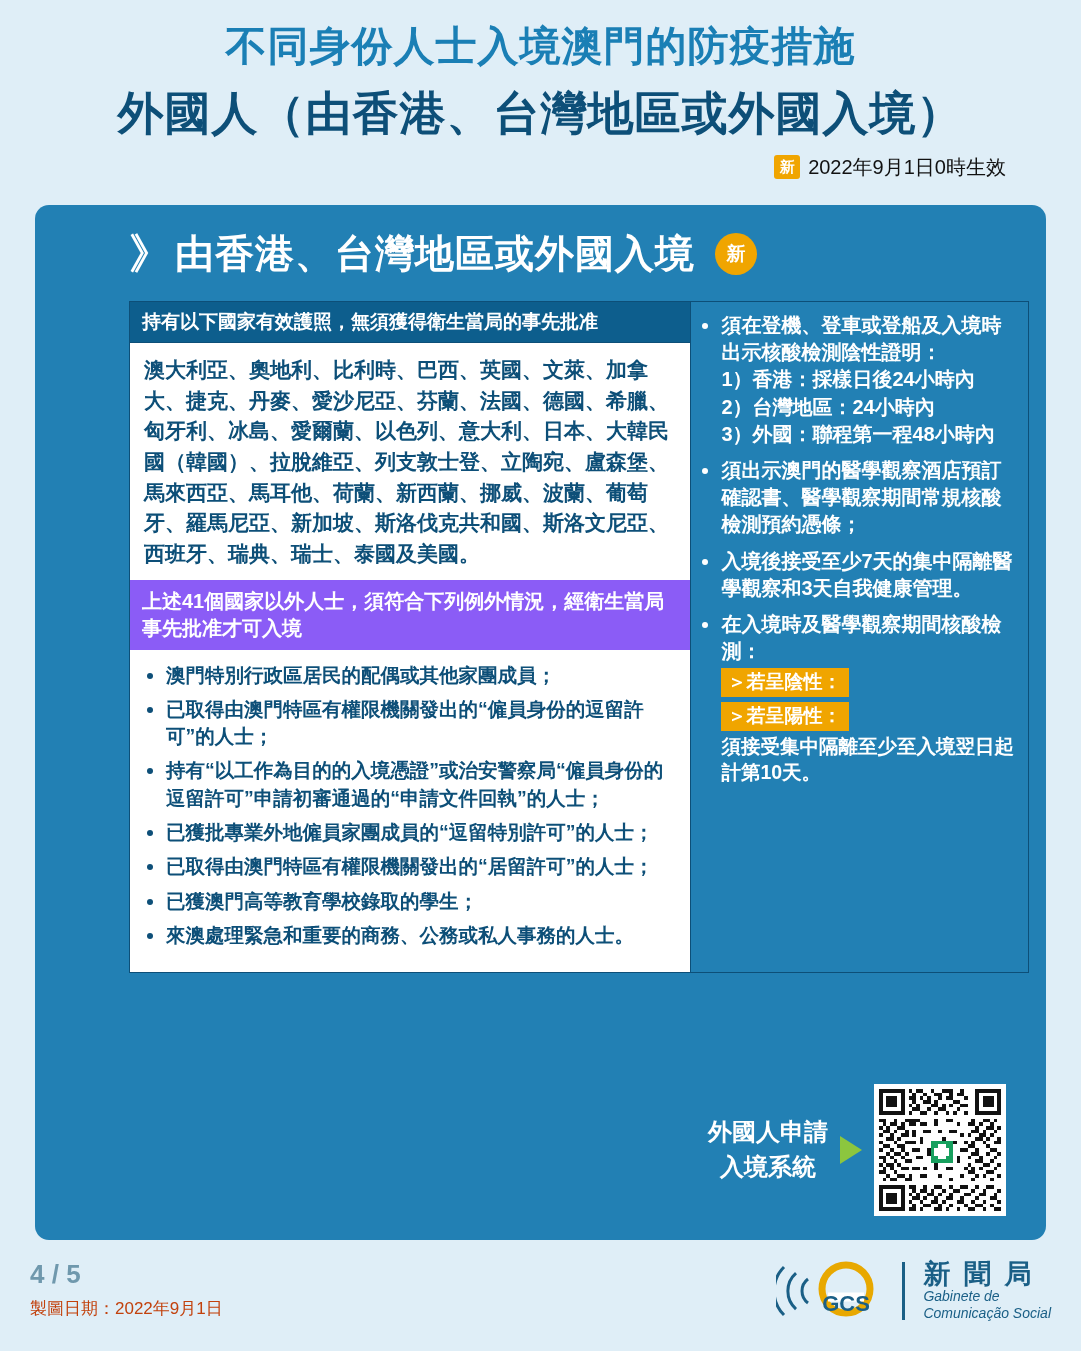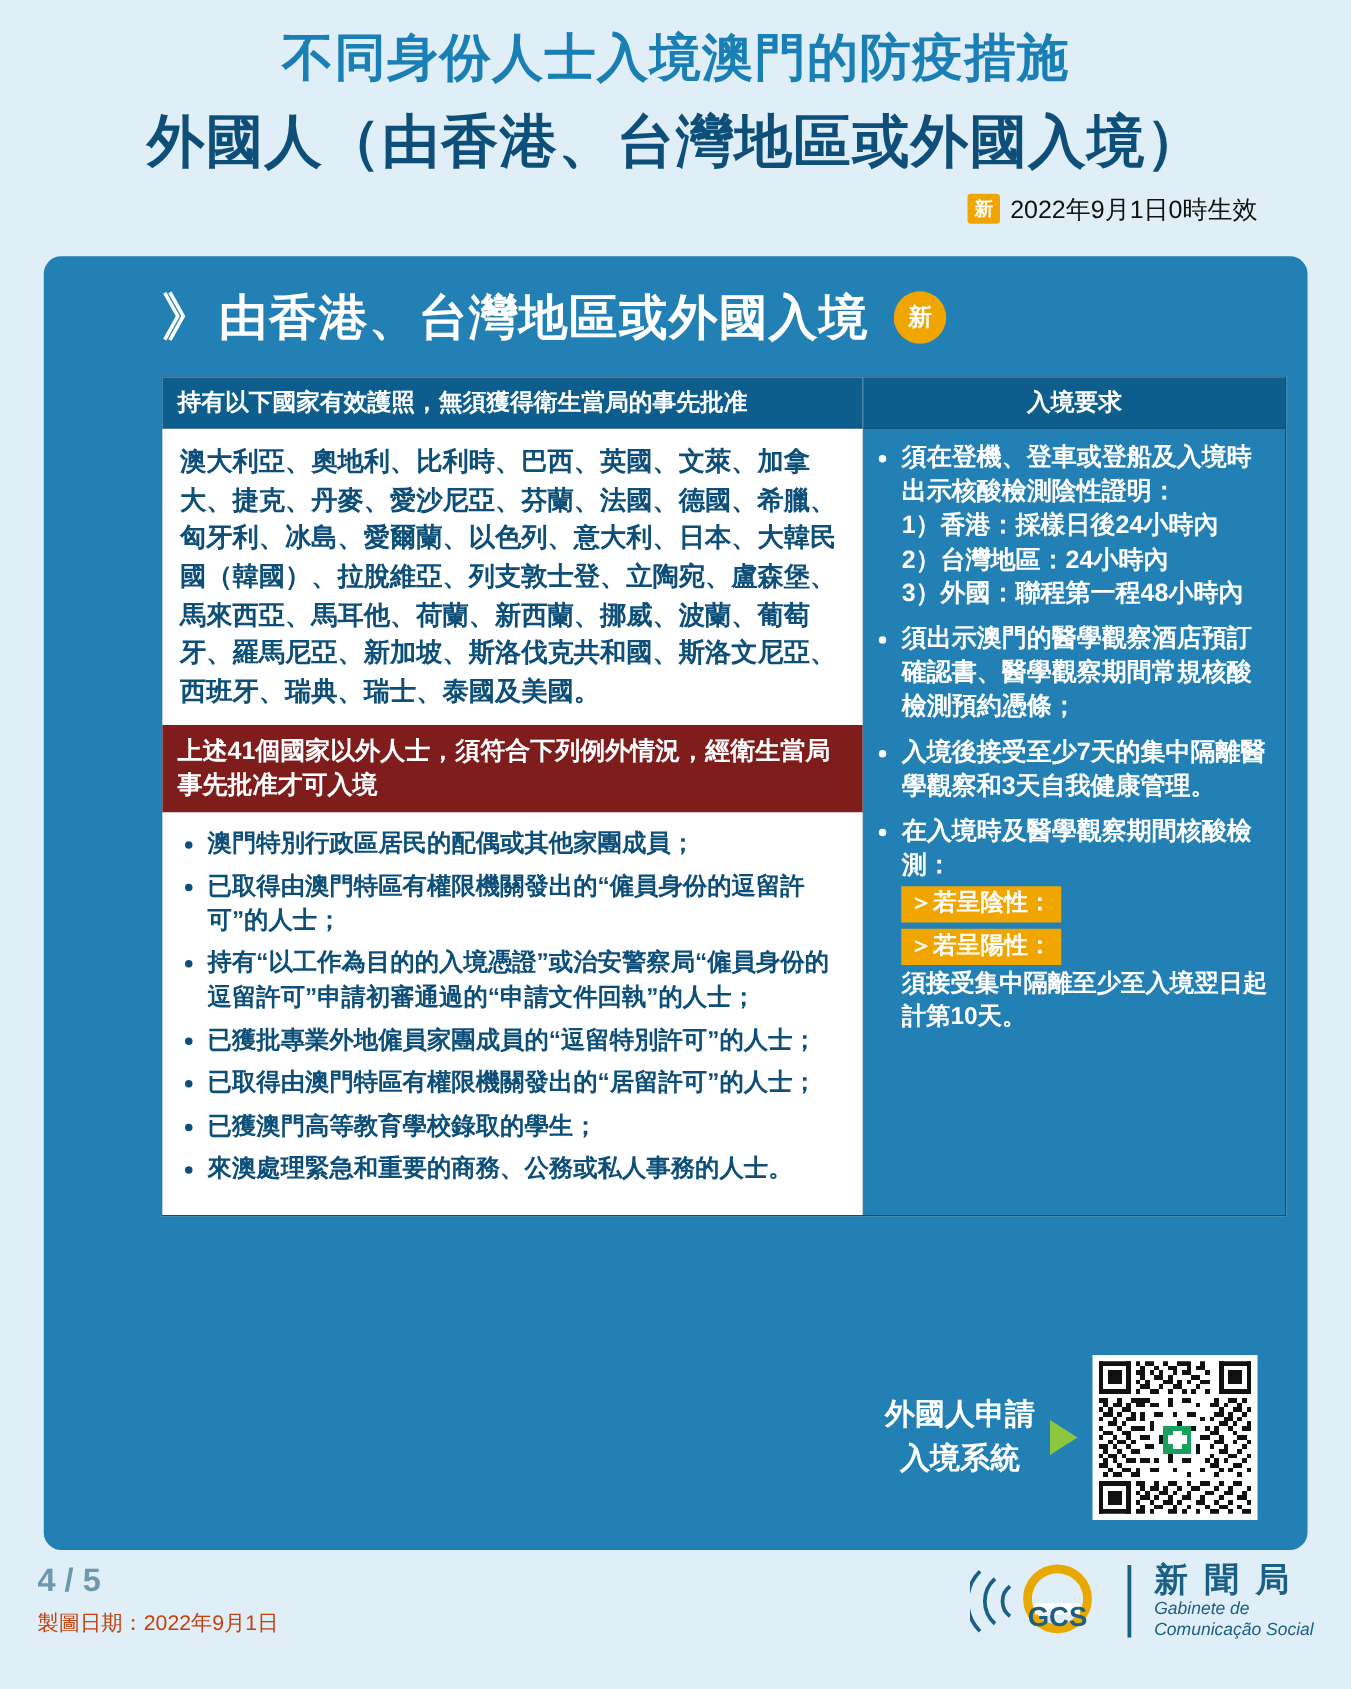--- a/index.html
+++ b/index.html
@@ -126,21 +126,21 @@
 
   .countries {
     padding: 12px 14px 10px 14px;
     font-size: 21px;
     line-height: 1.46;
     color: #0d4f78;
     font-weight: bold;
     background: #ffffff;
   }
   .subhdr {
-    background: #7f1d1d;
+    background: #8b5cf6;
     color: #ffffff;
     font-size: 20px;
     font-weight: bold;
     padding: 8px 12px;
     line-height: 1.35;
   }
   .exceptions {
     background: #ffffff;
     padding: 12px 14px 16px 10px;
     color: #0d4f78;
@@ -216,21 +216,21 @@
   .qr {
     width: 132px;
     height: 132px;
     background: #ffffff;
     padding: 5px;
   }
 
   
   .footer {
     position: absolute;
-    left: 0; bottom: 10px;
+    left: 0; bottom: 0;
     width: 1081px;
     height: 110px;
   }
   .page-no {
     position: absolute;
     left: 30px; top: 18px;
     color: #6f98ad;
     font-size: 26px;
     font-weight: bold;
   }
@@ -305,21 +305,20 @@
           <li>持有“以工作為目的的入境憑證”或治安警察局“僱員身份的逗留許可”申請初審通過的“申請文件回執”的人士；</li>
           <li>已獲批專業外地僱員家團成員的“逗留特別許可”的人士；</li>
           <li>已取得由澳門特區有權限機關發出的“居留許可”的人士；</li>
           <li>已獲澳門高等教育學校錄取的學生；</li>
           <li>來澳處理緊急和重要的商務、公務或私人事務的人士。</li>
         </ul>
       </div>
     </div>
 
     <div class="col-right">
-      <div class="hdr">入境要求</div>
       <div class="req">
         <ul>
           <li>
             <span>須在登機、登車或登船及入境時出示核酸檢測陰性證明：</span>
             <div class="sub">1）香港：採樣日後24小時內</div>
             <div class="sub">2）台灣地區：24小時內</div>
             <div class="sub">3）外國：聯程第一程48小時內</div>
           </li>
           <li>須出示澳門的醫學觀察酒店預訂確認書、醫學觀察期間常規核酸檢測預約憑條；</li>
           <li>入境後接受至少7天的集中隔離醫學觀察和3天自我健康管理。</li>

